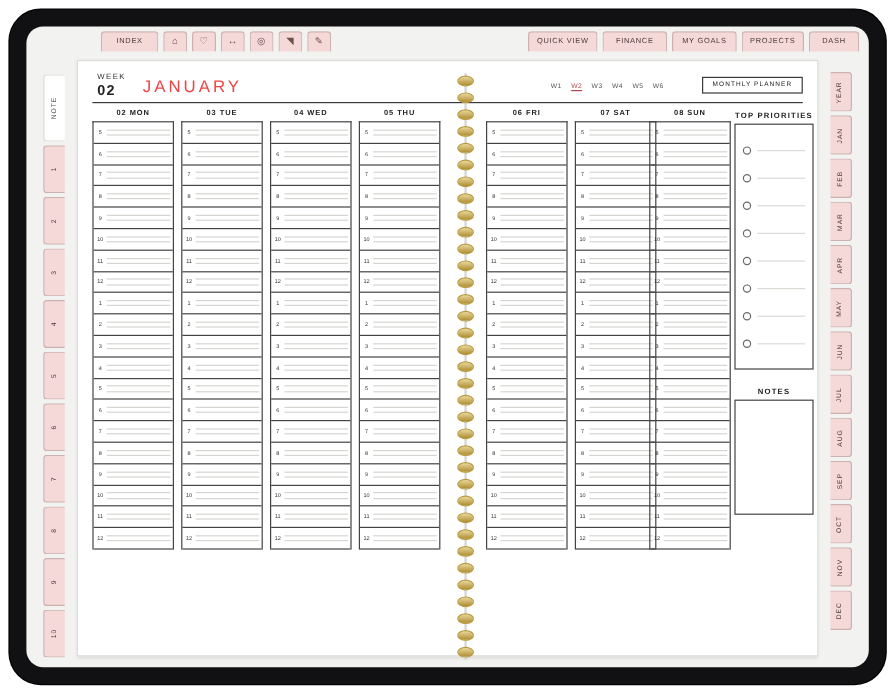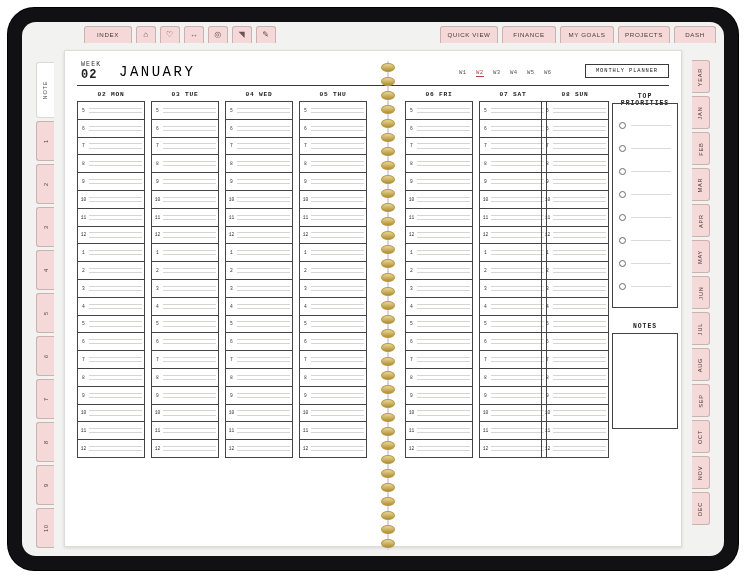--- a/index.html
+++ b/index.html
@@ -50,21 +50,21 @@
 
   
   .paper {
     position: absolute;
     left: 42px; top: 28px;
     width: 618px; height: 497px;
     background: #ffffff;
     border: 1px solid #dcdcd8;
     box-shadow: 0 1px 3px rgba(0,0,0,.12);
   }
-  .paper-inner { position: absolute; inset: 6px; font-family: Liberation Mono, monospace; }
+  .paper-inner { position: absolute; inset: 6px; }
 
   
   .spiral {
     position: absolute;
     left: 308px; top: 0px;
     width: 18px; height: 497px;
     z-index: 6;
   }
   .spiral .rail {
     position: absolute; left: 8px; top: 4px;
@@ -77,21 +77,21 @@
     border-radius: 50%;
     background: linear-gradient(180deg,#e8d79a,#b08f34);
   }
 
   
   .weekbox { position: absolute; left: 10px; top: 4px; }
   .weeklabel { font-size: 6.5px; letter-spacing: 1.2px; color: #333; }
   .weeknum { font-size: 12px; font-weight: bold; color: #222; letter-spacing: 1px; }
   .monthname {
     position: absolute; left: 48px; top: 7px;
-    font-size: 14px; letter-spacing: 2.5px; color: #000000;
+    font-size: 14px; letter-spacing: 2.5px; color: #ef4444;
   }
   .wsel { position: absolute; top: 12px; font-size: 5.6px; color: #555; letter-spacing: .4px; }
   .wsel.active { color: #b5444a; border-bottom: 1px solid #b5444a; }
   .mpbtn {
     position: absolute; right: 6px; top: 7px;
     width: 84px; height: 14px;
     border: 1px solid #3a3a3a;
     font-size: 5.4px; letter-spacing: .9px;
     text-align: center; line-height: 13px; color: #222;
     background: #fff;

